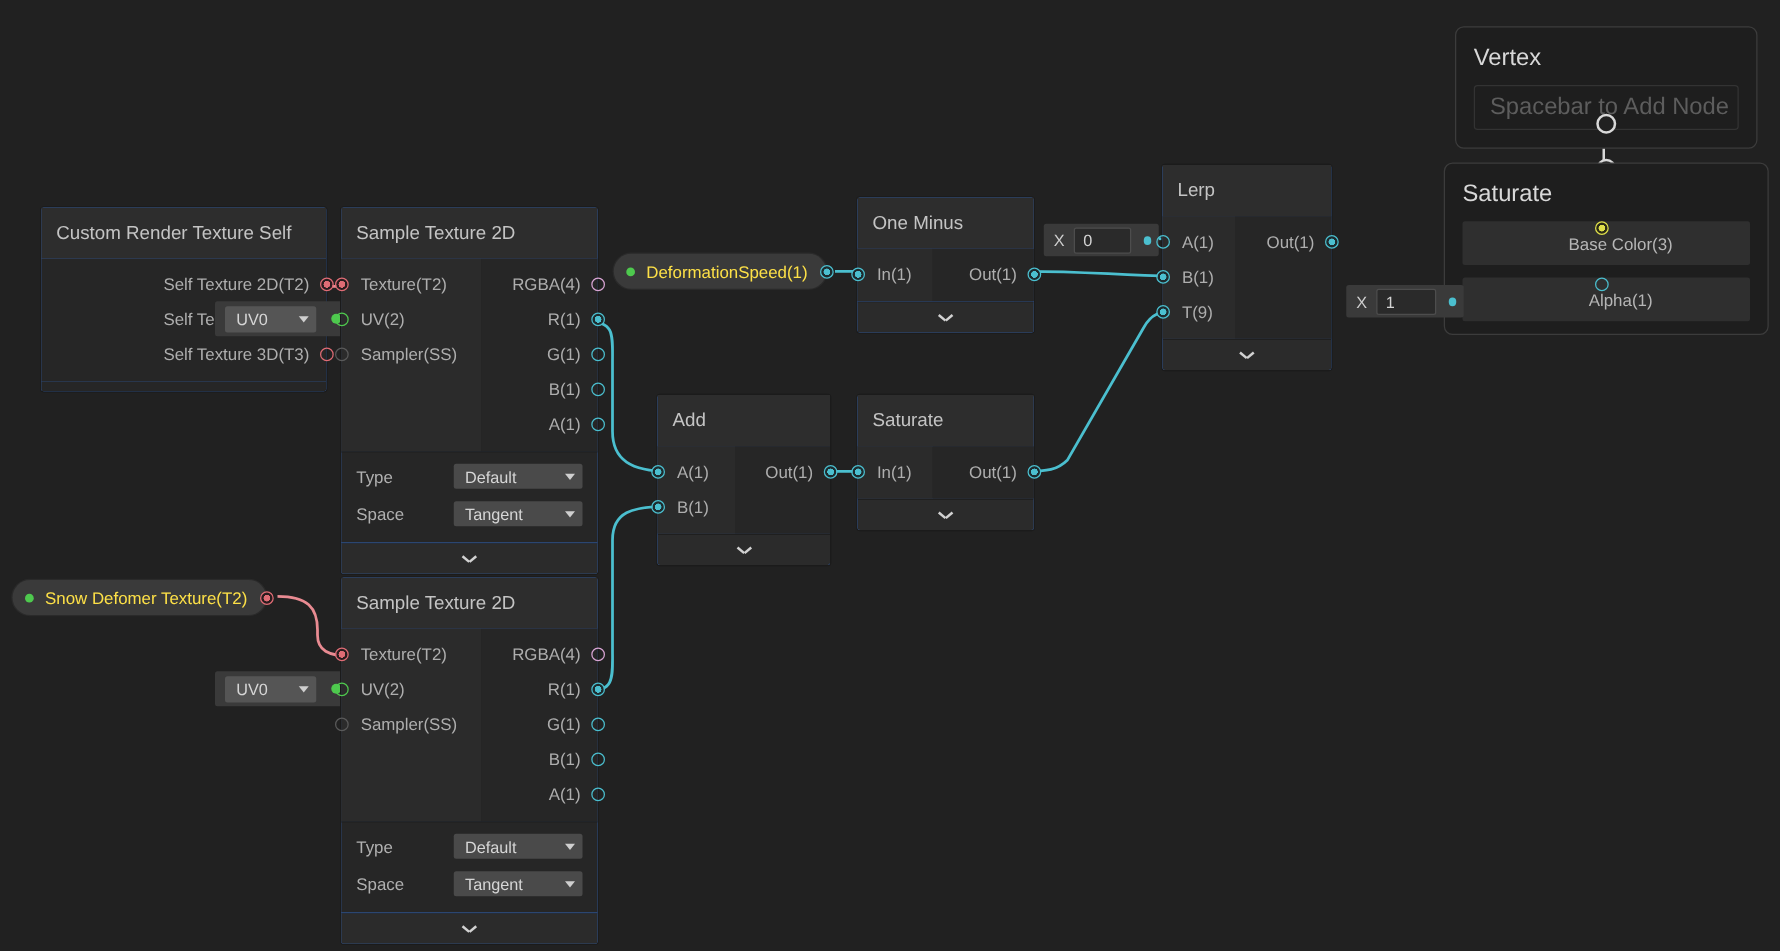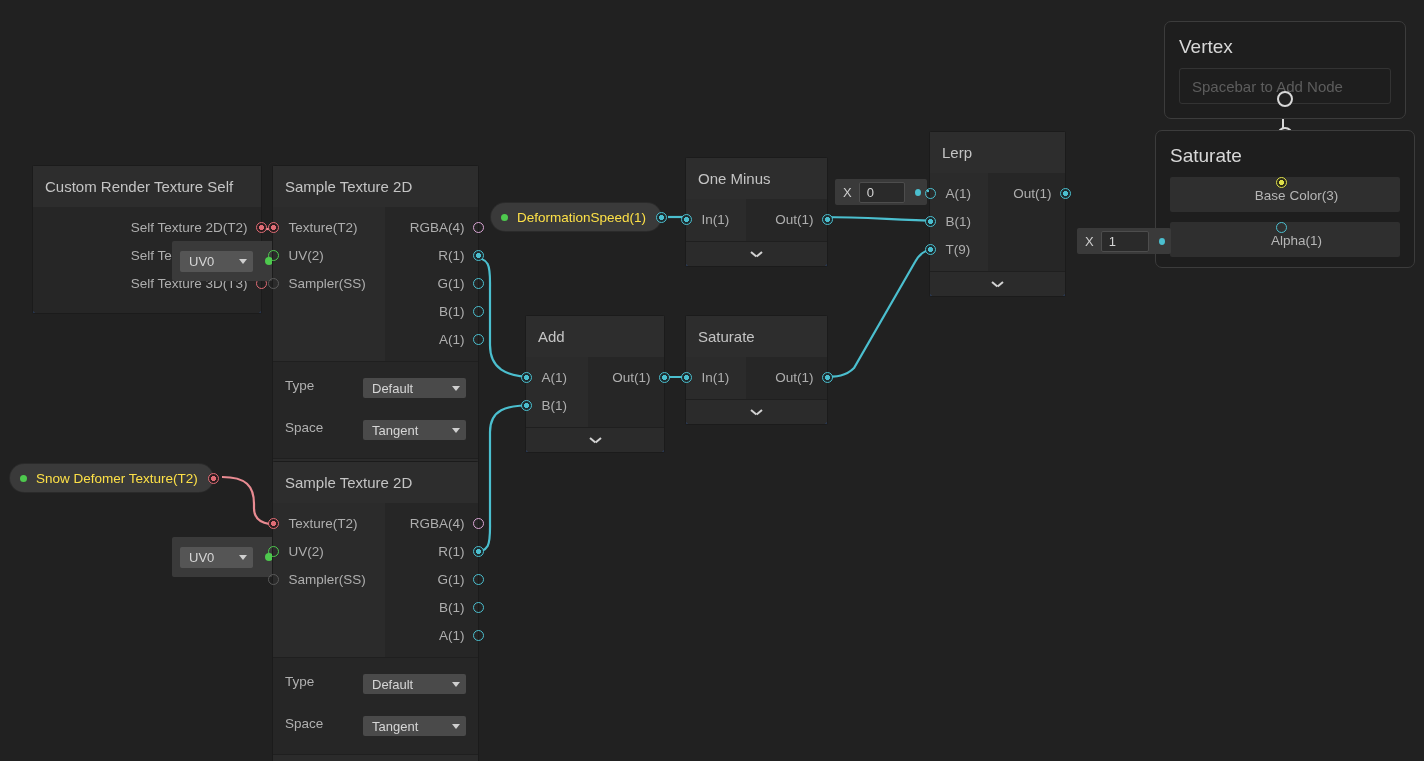--- a/index.html
+++ b/index.html
@@ -30,21 +30,21 @@
   .dot.green{border-color:#4ec94e;}
   .dot.pink{border-color:#d9a5d4;}
   .dot.dark{border-color:#5a5a5a;}
   .dot.yellow{border-color:#dfe04a;}
   .dot.yellow.filled{background:radial-gradient(circle,#dfe04a 0 2.6px,#2b2a18 2.8px 100%);}
   .dot-in{margin-left:-5.5px;}
   .dot-out{margin-right:-5.5px;}
 
   
   .settings{background:#262626;padding:4px 0 8px 0;border-top:1px solid #1f1f1f;}
-  .srow{display:flex;align-items:flex-start;height:30px;padding:0 12px;margin-top:12px;}
+  .srow{display:flex;align-items:center;height:30px;padding:0 12px;}
   .srow .skey{font-size:13.5px;color:#b0b0b0;flex:1 1 auto;}
   .dd{background:#4a4a4a;border-radius:2px;height:20px;min-width:88px;display:flex;align-items:center;
       justify-content:space-between;padding:0 6px 0 9px;font-size:13px;color:#d6d6d6;}
   .dd .caret{border-left:4.5px solid transparent;border-right:4.5px solid transparent;border-top:5.5px solid #cfcfcf;margin-left:10px;}
   .collapse{height:24px;background:#2b2b2b;border-top:1px solid #1f1f1f;display:flex;align-items:center;justify-content:center;border-radius:0 0 2px 2px;}
   .chev{width:11px;height:6px;position:relative;}
   .chev:before,.chev:after{content:"";position:absolute;top:0;width:7px;height:2px;background:#d2d2d2;}
   .chev:before{left:0;transform:rotate(40deg);transform-origin:left center;}
   .chev:after{right:0;transform:rotate(-40deg);transform-origin:right center;}
 
@@ -55,31 +55,31 @@
   .pill .ptxt{margin-right:10px;}
 
   
   .vwidget{position:absolute;height:26px;background:#3a3a3a;border-radius:2px;display:flex;align-items:center;padding:0 6px 0 8px;}
   .vwidget .vx{font-size:13px;color:#cfcfcf;margin-right:7px;}
   .vwidget .vbox{background:#2a2a2a;border:1px solid #4d4d4d;border-radius:2px;height:19px;width:44px;
                  display:flex;align-items:center;padding-left:7px;font-size:13px;color:#d4d4d4;}
   .vwidget .vout{width:7px;height:7px;border-radius:50%;background:#4bbfcf;margin-left:10px;}
 
   
-  .uvwidget{position:absolute;height:40px;background:#3a3a3a;border-radius:2px;display:flex;align-items:center;padding:0 8px 0 8px;}
+  .uvwidget{position:absolute;height:28px;background:#3a3a3a;border-radius:2px;display:flex;align-items:center;padding:0 8px 0 8px;}
   .uvwidget .dd{min-width:58px;background:#555;height:21px;}
   .uvwidget .uvout{width:8px;height:8px;border-radius:50%;background:#4ec94e;margin-left:12px;}
 
   
   .master{position:absolute;border:1px solid #3c3c3c;border-radius:7px;background:#1e1e1e;}
   .master-title{font-size:19px;color:#d8d8d8;padding:14px 0 10px 14px;}
   .block{height:35px;margin:0 14px 10px 14px;background:#2f2f2f;border-radius:2px;display:flex;align-items:center;padding-left:12px;flex-direction:column;}
   .block .blbl{font-size:13.5px;color:#b6b6b6;margin-left:11px;}
   .ghost{height:34px;margin:0 14px 14px 14px;border:1px solid #333;border-radius:3px;display:flex;align-items:center;padding-left:12px;
-         font-size:15px;color:#5d5d5d;}
+         font-size:19px;color:#5d5d5d;}
   .mdot{margin-left:-19px;}
 </style>
 </head>
 <body>
 
 <div id="canvas">
 
   <svg class="wires" viewBox="0 0 1424 761">
     <defs>
       <linearGradient id="gradBase" x1="0" y1="0" x2="1" y2="0">

